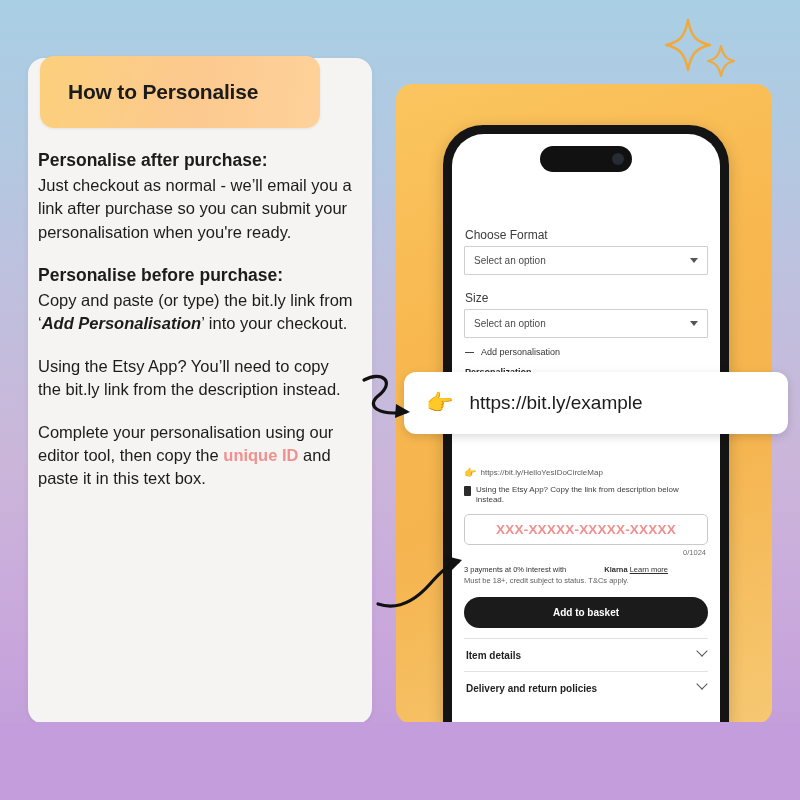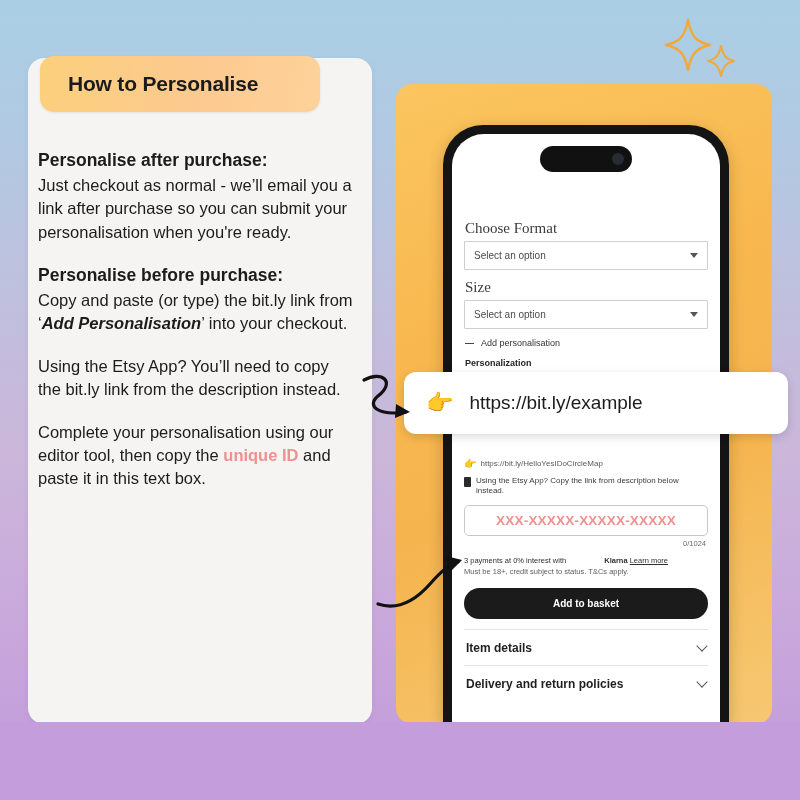--- a/index.html
+++ b/index.html
@@ -51,21 +51,21 @@
     height: 666px;
     background: #f5f4f2;
     border-radius: 16px;
     box-shadow: 0 2px 6px rgba(0,0,0,0.06);
   }
   .header-pill {
     position: absolute;
     left: 40px;
     top: 56px;
     width: 280px;
-    height: 56px;
+    height: 72px;
     border-radius: 14px;
     background: linear-gradient(100deg, #fbd07c 0%, #fcc98f 55%, #fdd29a 100%);
     display: flex;
     align-items: center;
     padding-left: 28px;
     z-index: 4;
     box-shadow: 0 1px 3px rgba(0,0,0,0.07);
   }
   .header-pill h1 {
     margin: 0;
@@ -148,24 +148,23 @@
 
   .screen-content {
     position: absolute;
     top: 78px;
     left: 0; right: 0;
     padding: 0 12px;
     font-size: 9.5px;
     color: #222;
   }
   .field-label {
-    font-size: 15px;
+    font-size: 12px;
     color: #3b3b3b;
-    margin: 8px 0 4px 1px;
-    font-family: Liberation Serif, serif;
+    margin: 16px 0 4px 1px;
   }
   .select-box {
     height: 29px;
     border: 1px solid #cfcfcf;
     border-radius: 1px;
     display: flex;
     align-items: center;
     justify-content: space-between;
     padding: 0 9px;
     font-size: 10px;
@@ -266,23 +265,22 @@
     align-items: center;
     justify-content: center;
     font-size: 10px;
     font-weight: bold;
     margin-bottom: 10px;
   }
   .accordion {
     border-top: 1px solid #e2e2e2;
     padding: 11px 2px 10px 2px;
     display: flex;
-    align-items: center;
     justify-content: space-between;
-    font-size: 12px;
+    font-size: 10px;
     font-weight: bold;
     color: #1f1f1f;
   }
   .chev {
     width: 8px; height: 8px;
     border-right: 1.3px solid #555;
     border-bottom: 1.3px solid #555;
     transform: rotate(45deg);
     margin-top: -3px;
   }

